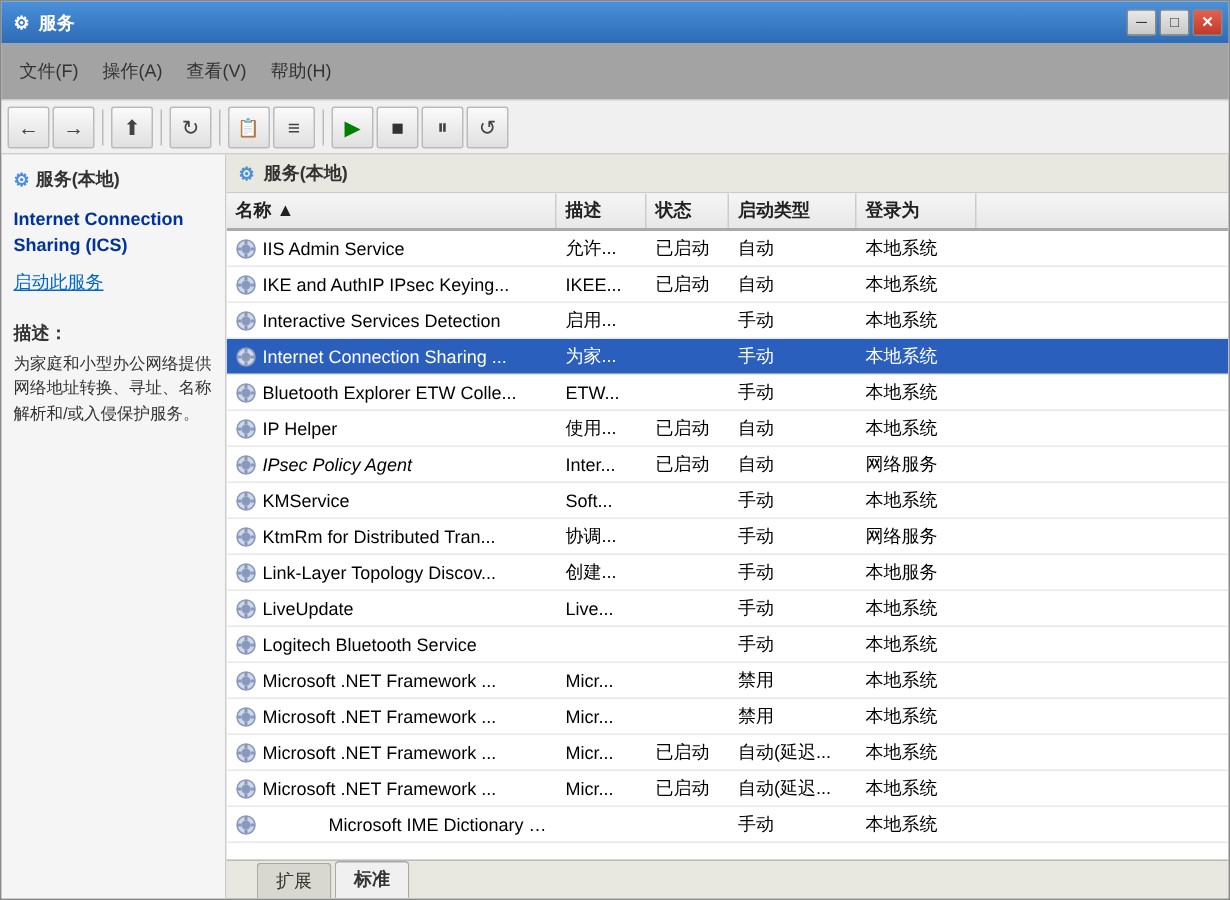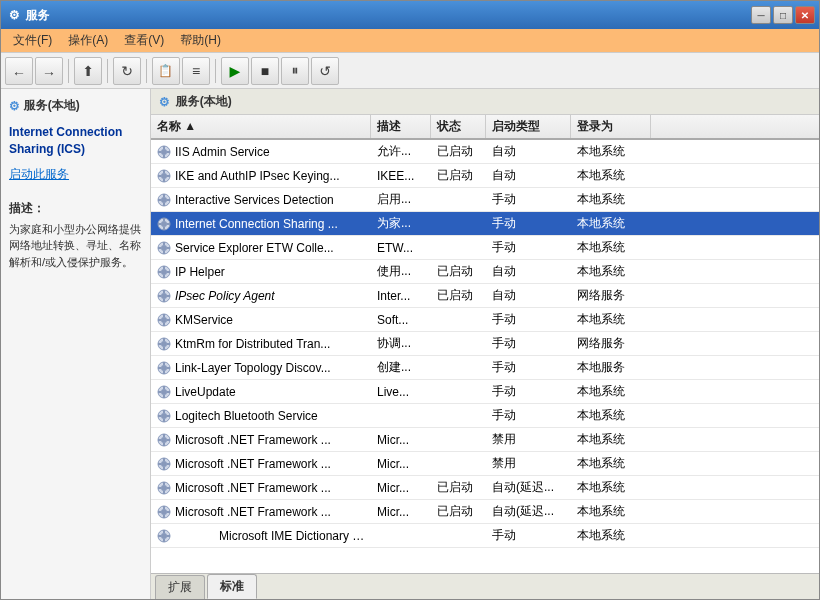--- a/index.html
+++ b/index.html
@@ -59,22 +59,22 @@
       color: #333;
     }
 
     .title-btn.close {
       background: linear-gradient(to bottom, #e8604c, #c0392b);
       color: white;
     }
 
     
     .menu-bar {
-      background: #fdba74;
-      height: 24px;
+      background: #a3a3a3;
+      height: 38px;
       display: flex;
       align-items: center;
       padding: 0 4px;
       border-bottom: 1px solid #ccc;
     }
 
     .menu-item {
       padding: 2px 8px;
       cursor: pointer;
       font-size: 12px;
@@ -252,21 +252,21 @@
     .services-table::-webkit-scrollbar-thumb {
       background: #c0c0c0;
       border: 1px solid #888;
     }
 
     
     .bottom-tabs {
       height: 26px;
       display: flex;
       align-items: flex-end;
-      padding: 0 4px;
+      padding: 0 20px;
       background: #e8e8e0;
       border-top: 1px solid #bbb;
     }
 
     .tab {
       padding: 3px 12px;
       background: #d8d8d0;
       border: 1px solid #aaa;
       border-bottom: none;
       border-radius: 3px 3px 0 0;
@@ -457,21 +457,21 @@
             <div class="table-row">
               <div class="td">
                 <span style="width: 14px; height: 14px; flex-shrink: 0; display: inline-block;"><svg width="14" height="14" viewBox="0 0 14 14">
     <circle cx="7" cy="7" r="6" fill="#d0d8e8" stroke="#8899bb" stroke-width="1"></circle>
     <circle cx="7" cy="7" r="3" fill="#8899bb"></circle>
     <rect x="6" y="1" width="2" height="3" fill="#8899bb"></rect>
     <rect x="6" y="10" width="2" height="3" fill="#8899bb"></rect>
     <rect x="1" y="6" width="3" height="2" fill="#8899bb"></rect>
     <rect x="10" y="6" width="3" height="2" fill="#8899bb"></rect>
   </svg></span>
-                <span style="overflow: hidden; text-overflow: ellipsis;">Service Explorer ETW Colle...</span>
+                <span style="overflow: hidden; text-overflow: ellipsis;">Bluetooth Explorer ETW Colle...</span>
               </div>
               <div class="td">ETW...</div>
               <div class="td"></div>
               <div class="td">手动</div>
               <div class="td">本地系统</div>
             </div>
             <div class="table-row">
               <div class="td">
                 <span style="width: 14px; height: 14px; flex-shrink: 0; display: inline-block;"><svg width="14" height="14" viewBox="0 0 14 14">
     <circle cx="7" cy="7" r="6" fill="#d0d8e8" stroke="#8899bb" stroke-width="1"></circle>

